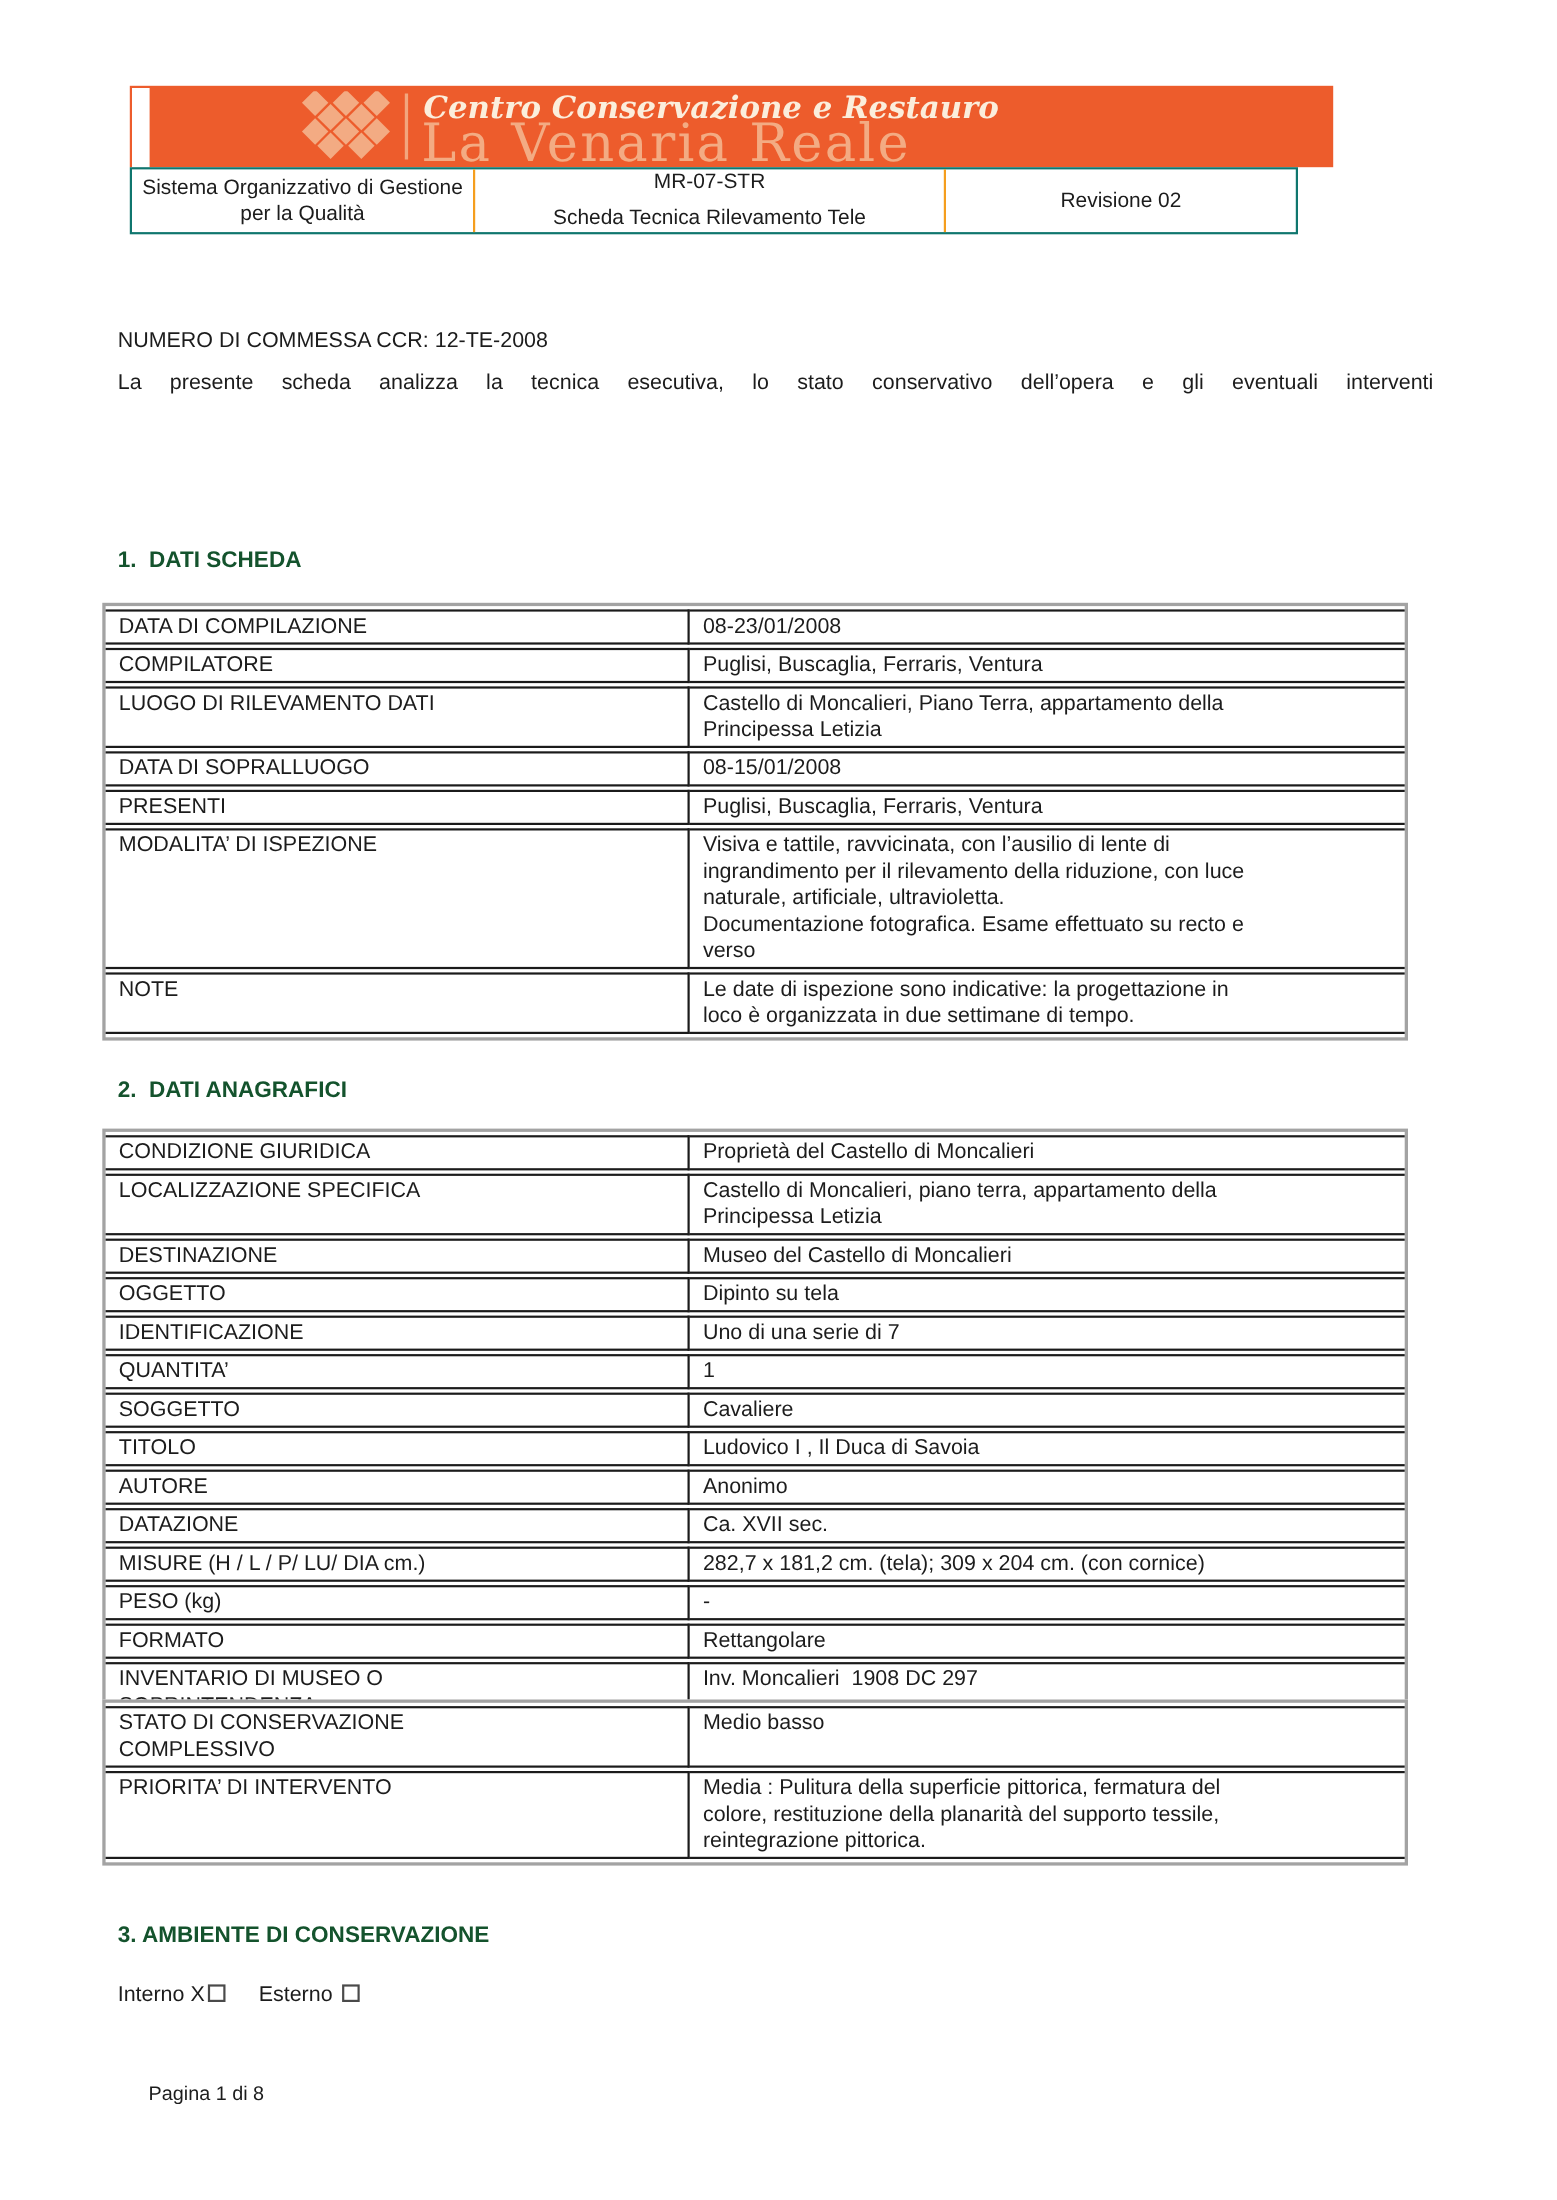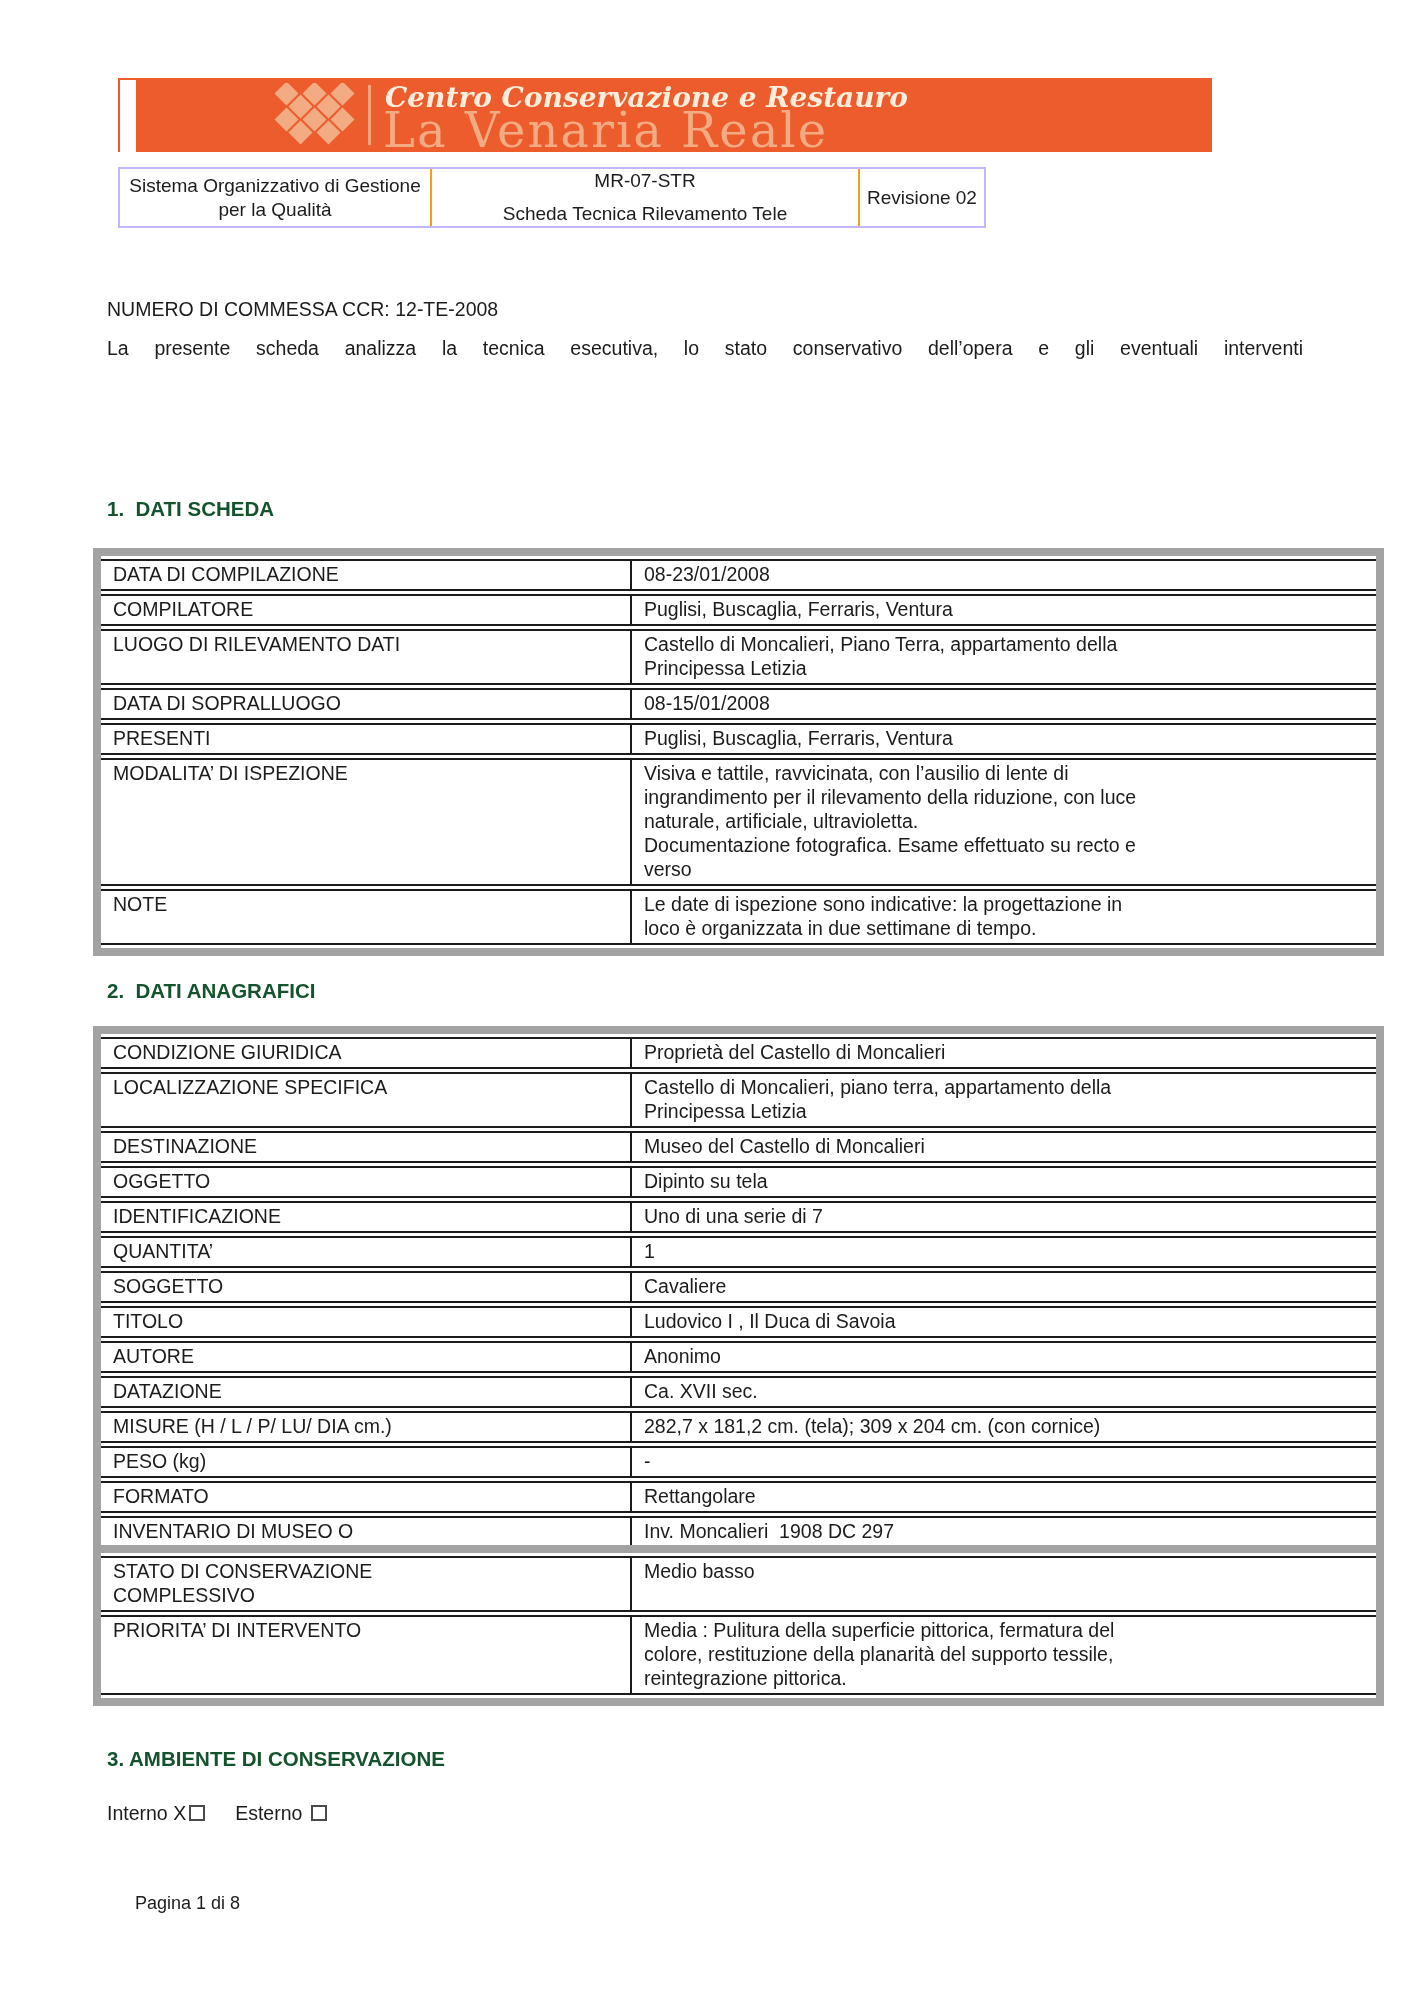--- a/index.html
+++ b/index.html
@@ -10,38 +10,38 @@
   .banner{position:absolute;left:118px;top:78px;width:1094px;height:74px;background:#ED5C2C;overflow:hidden;}
   .banner-notch{position:absolute;left:2px;top:2px;width:16px;height:72px;background:#ffffff;}
   .logo{position:absolute;left:155px;top:5px;}
   .banner-divider{position:absolute;left:250px;top:7px;width:3px;height:60px;background:#F2A67E;}
   .brand-top{position:absolute;left:267px;top:3px;font-family:"DejaVu Serif", serif;
              font-style:italic;font-weight:bold;font-size:28px;color:#FBEEDC;white-space:nowrap;}
   .brand-bottom{position:absolute;left:265px;top:24px;font-family:"DejaVu Serif", serif;
              font-size:48px;color:#F3AB83;letter-spacing:2px;white-space:nowrap;}
 
   
-  .hrow{position:absolute;left:118px;top:152px;width:868px;height:61px;display:flex;
-        border:2px solid #c4b5fd;box-sizing:border-box;background:#fff;margin-top:15px;}
+  .hrow{position:absolute;left:118px;top:152px;width:1062px;height:61px;display:flex;
+        border:2px solid #0f766e;box-sizing:border-box;background:#fff;}
   .hcell{display:flex;flex-direction:column;justify-content:center;align-items:center;
          font-size:19px;line-height:24px;text-align:center;box-sizing:border-box;}
   .hcell-1{width:312px;border-right:2px solid #F59E1E;}
   .hcell-2{width:428px;border-right:2px solid #F59E1E;justify-content:space-between;}
   .hcell-3{flex:1;}
 
   
   .abs{position:absolute;}
   .bodytext{font-size:19.5px;line-height:26px;white-space:pre-wrap;}
   .intro{left:107px;top:332px;width:1196px;font-size:19.5px;line-height:32px;}
   .jline{text-align:justify;text-align-last:justify;white-space:normal;}
   .heading{font-size:20.5px;font-weight:bold;color:#14532d;white-space:pre-wrap;}
 
   
   .dtable{border-collapse:separate;border-spacing:0 3px;background:#fff;
-          border:8px solid #a3a3a3;width:1291px;table-layout:fixed;}
+          border:3px solid #a3a3a3;width:1187px;table-layout:fixed;}
   .dtable td{border-top:2px solid #1b1b1b;border-bottom:2px solid #1b1b1b;
              padding:1px 12px 3px 12px;vertical-align:top;font-size:19.5px;line-height:24px;}
   .dtable td.label{width:505px;border-right:2px solid #1b1b1b;}
   .cell-text{white-space:pre-wrap;}
 
   
   .envline{font-size:19.5px;}
   .cbx{display:inline-block;width:12px;height:12px;border:2px solid #4a4a4a;
        vertical-align:-1px;margin-left:3px;background:#fff;}
   .env-esterno{margin-left:30px;text-align:center;}

